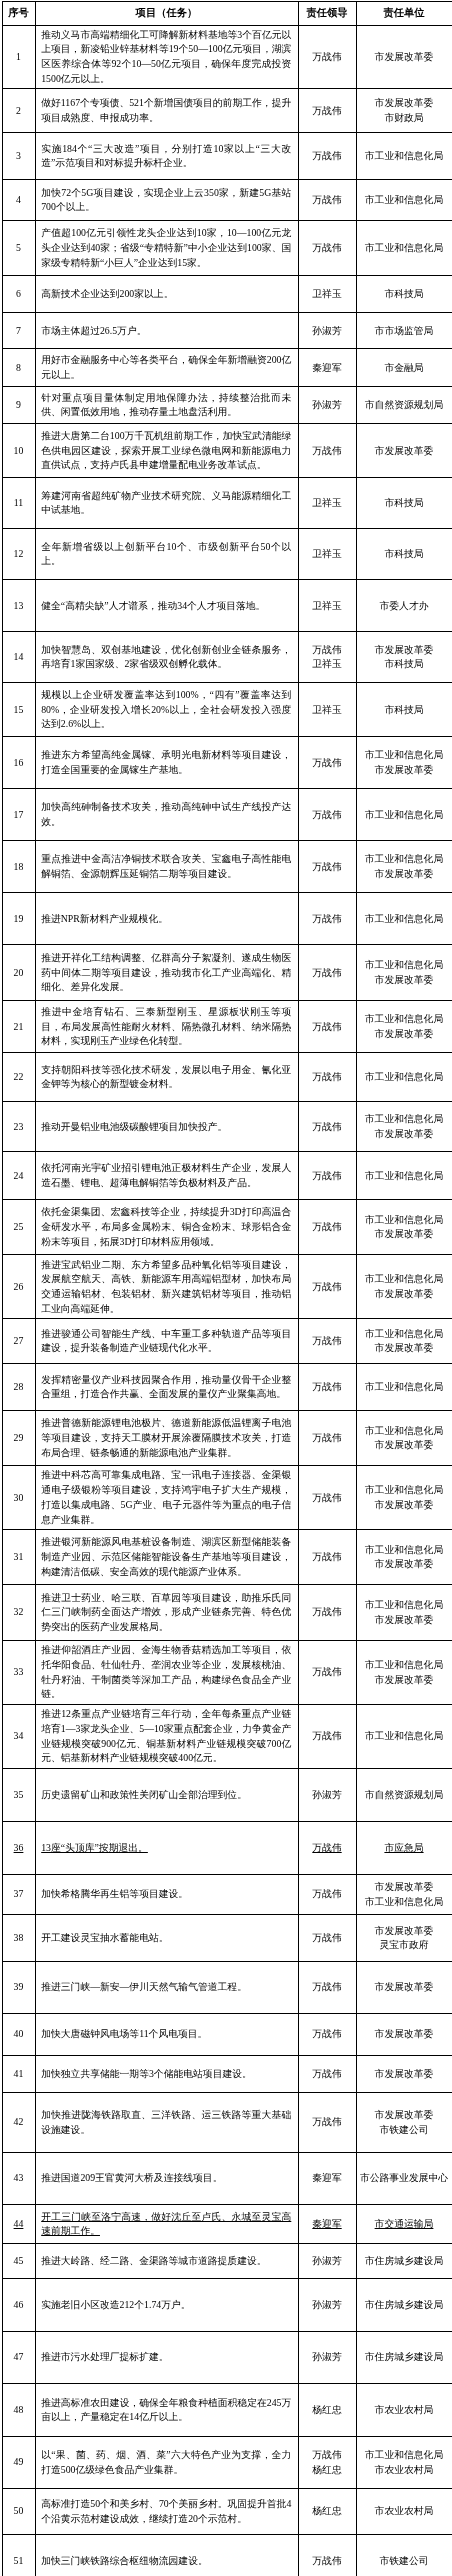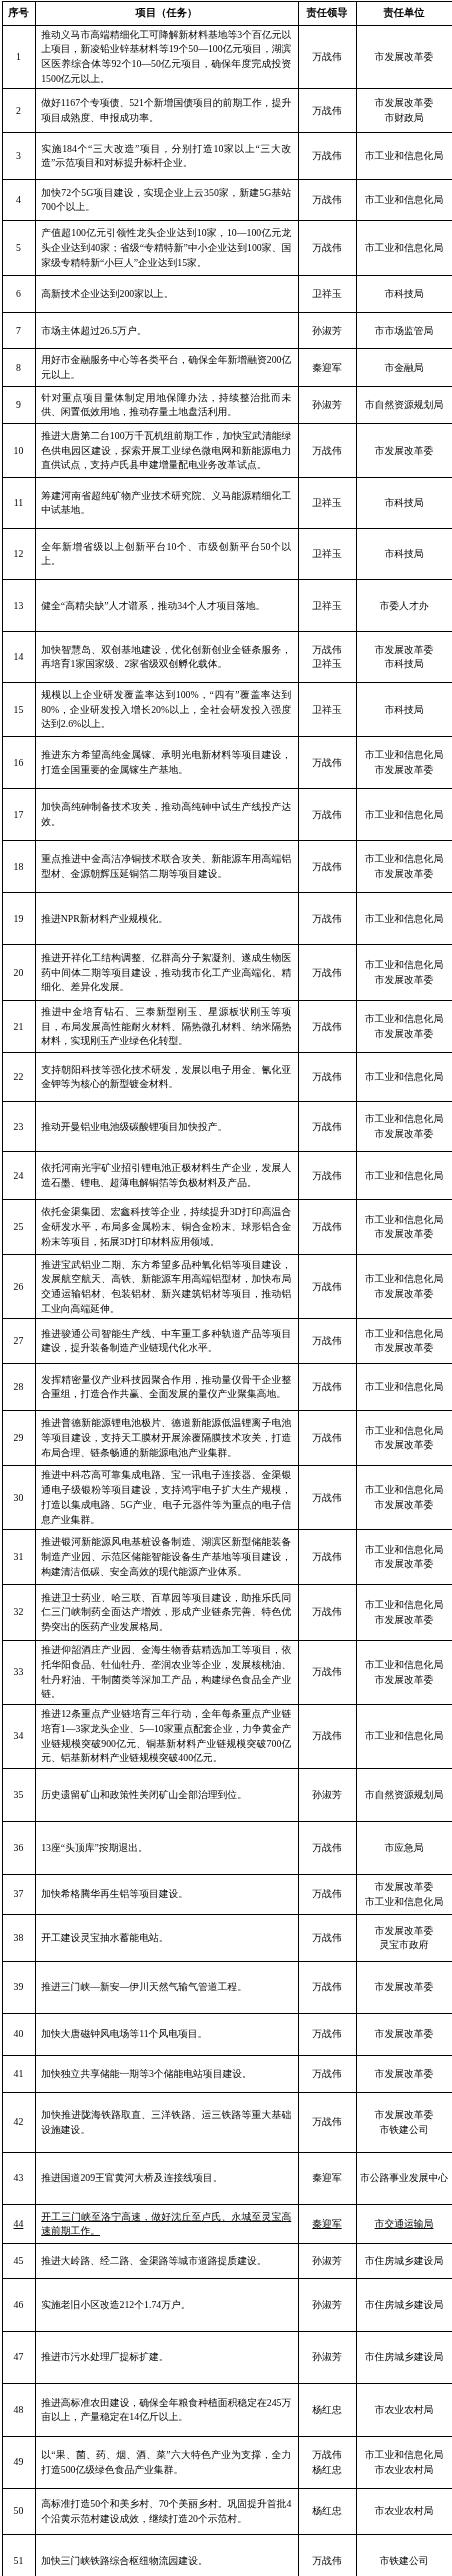--- a/index.html
+++ b/index.html
@@ -171,21 +171,21 @@
 市发展改革委</td>
         </tr>
         <tr style="height: 52px;">
           <td class="c-no">17</td>
           <td class="c-task">加快高纯砷制备技术攻关，推动高纯砷中试生产线投产达效。</td>
           <td class="c-leader">万战伟</td>
           <td class="c-unit">市工业和信息化局</td>
         </tr>
         <tr style="height: 52px;">
           <td class="c-no">18</td>
-          <td class="c-task">重点推进中金高洁净铜技术联合攻关、新能源车用高端铝型材、金源朝辉压延铜箔二期等项目建设。</td>
+          <td class="c-task">重点推进中金高洁净铜技术联合攻关、宝鑫电子高性能电解铜箔、金源朝辉压延铜箔二期等项目建设。</td>
           <td class="c-leader">万战伟</td>
           <td class="c-unit">市工业和信息化局
 市发展改革委</td>
         </tr>
         <tr style="height: 52px;">
           <td class="c-no">19</td>
           <td class="c-task">推进NPR新材料产业规模化。</td>
           <td class="c-leader">万战伟</td>
           <td class="c-unit">市工业和信息化局</td>
         </tr>
@@ -289,21 +289,21 @@
           <td class="c-task">推进12条重点产业链培育三年行动，全年每条重点产业链培育1—3家龙头企业、5—10家重点配套企业，力争黄金产业链规模突破900亿元、铜基新材料产业链规模突破700亿元、铝基新材料产业链规模突破400亿元。</td>
           <td class="c-leader">万战伟</td>
           <td class="c-unit">市工业和信息化局</td>
         </tr>
         <tr style="height: 53px;">
           <td class="c-no">35</td>
           <td class="c-task">历史遗留矿山和政策性关闭矿山全部治理到位。</td>
           <td class="c-leader">孙淑芳</td>
           <td class="c-unit">市自然资源规划局</td>
         </tr>
-        <tr style="height: 53px;">
+        <tr style="height: 53px; text-decoration: underline;">
           <td class="c-no">36</td>
           <td class="c-task">13座“头顶库”按期退出。</td>
           <td class="c-leader">万战伟</td>
           <td class="c-unit">市应急局</td>
         </tr>
         <tr style="height: 40px;">
           <td class="c-no">37</td>
           <td class="c-task">加快希格腾华再生铝等项目建设。</td>
           <td class="c-leader">万战伟</td>
           <td class="c-unit">市发展改革委

